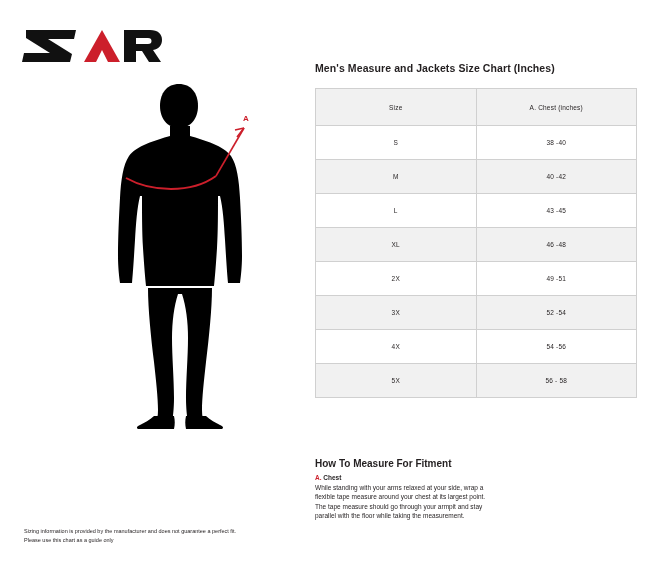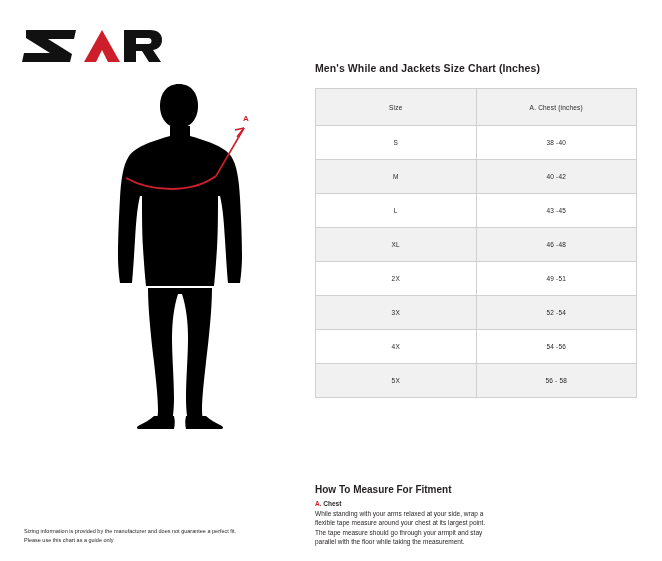--- a/index.html
+++ b/index.html
@@ -82,21 +82,21 @@
   table.size-chart tr.plain td {
     background: #ffffff;
   }
   table.size-chart col.c1 { width: 50%; }
   table.size-chart col.c2 { width: 50%; }
 
   
   .howto {
     position: absolute;
     left: 315px;
-    top: 484px;
+    top: 458px;
     width: 300px;
   }
   .howto-title {
     font-size: 10px;
     font-weight: bold;
     color: #231f20;
     margin: 0 0 5px 0;
   }
   .howto-sub {
     font-size: 6.5px;
@@ -168,21 +168,21 @@
       <g>
         <path d="M30 98 C55 112 95 114 120 96" stroke="#cc1f2b" stroke-width="2" fill="none"></path>
         <path d="M120 96 L148 48" stroke="#cc1f2b" stroke-width="1.6" fill="none"></path>
         <path d="M148 48 L141 57 M148 48 L139 50" stroke="#cc1f2b" stroke-width="1.6" fill="none"></path>
       </g>
     </svg>
   </div>
 
   <div class="callout-letter">A</div>
 
-  <div class="table-title">Men's While and Jackets Size Chart (Inches)</div>
+  <div class="table-title">Men's Measure and Jackets Size Chart (Inches)</div>
 
   <table class="size-chart">
     <colgroup>
         <col class="c1">
         <col class="c2">
       </colgroup>
     <thead>
       <tr>
         <th>Size</th>
         <th>A. Chest (inches)</th>

